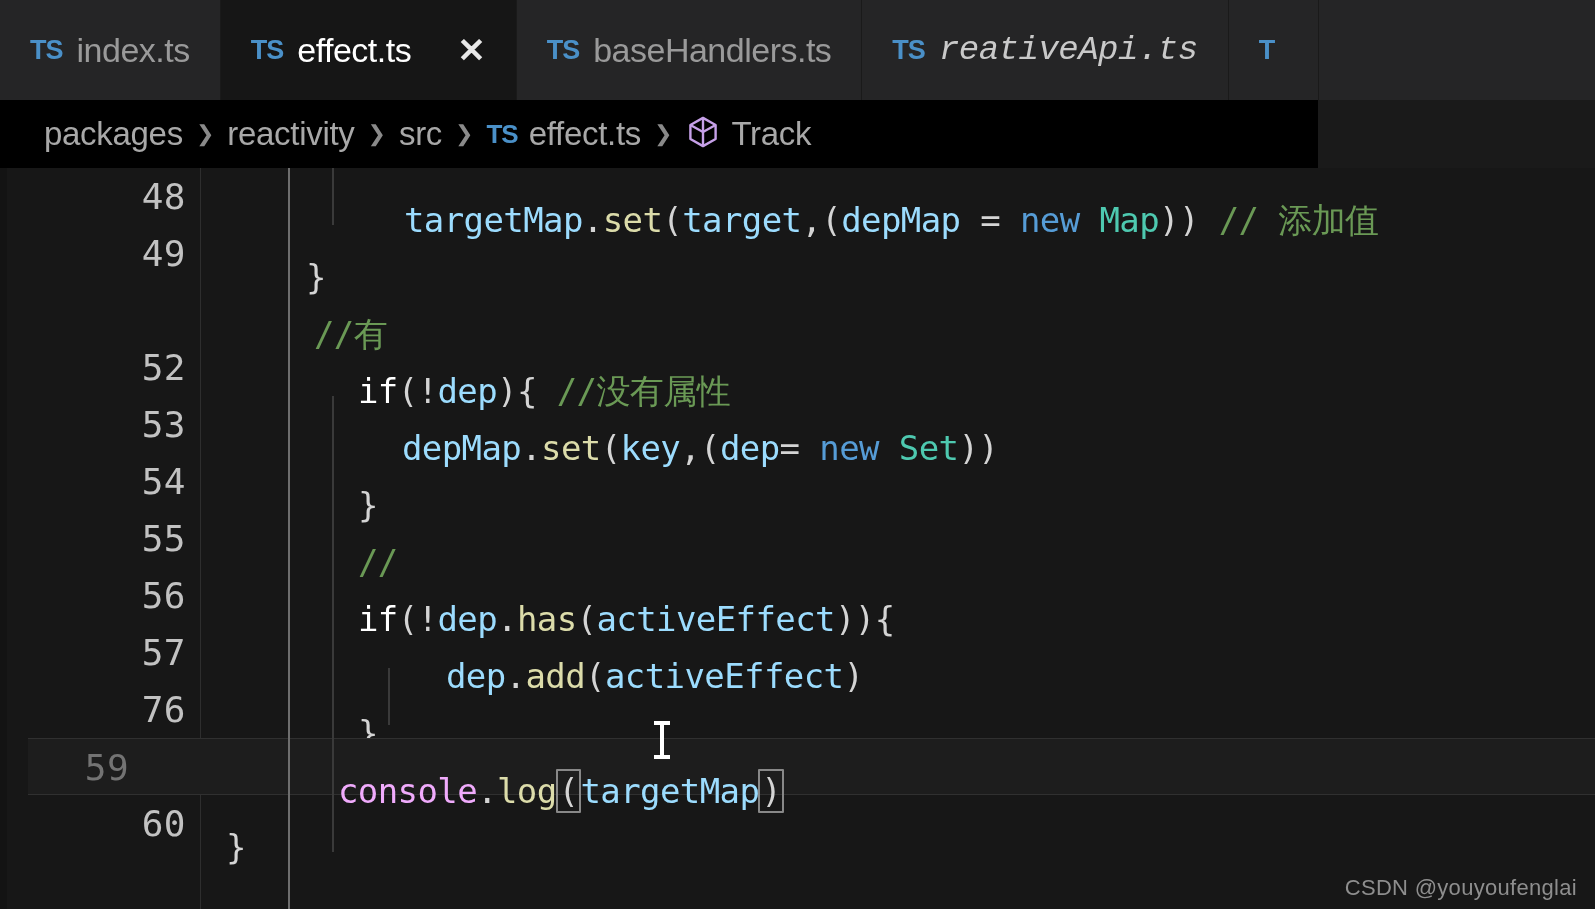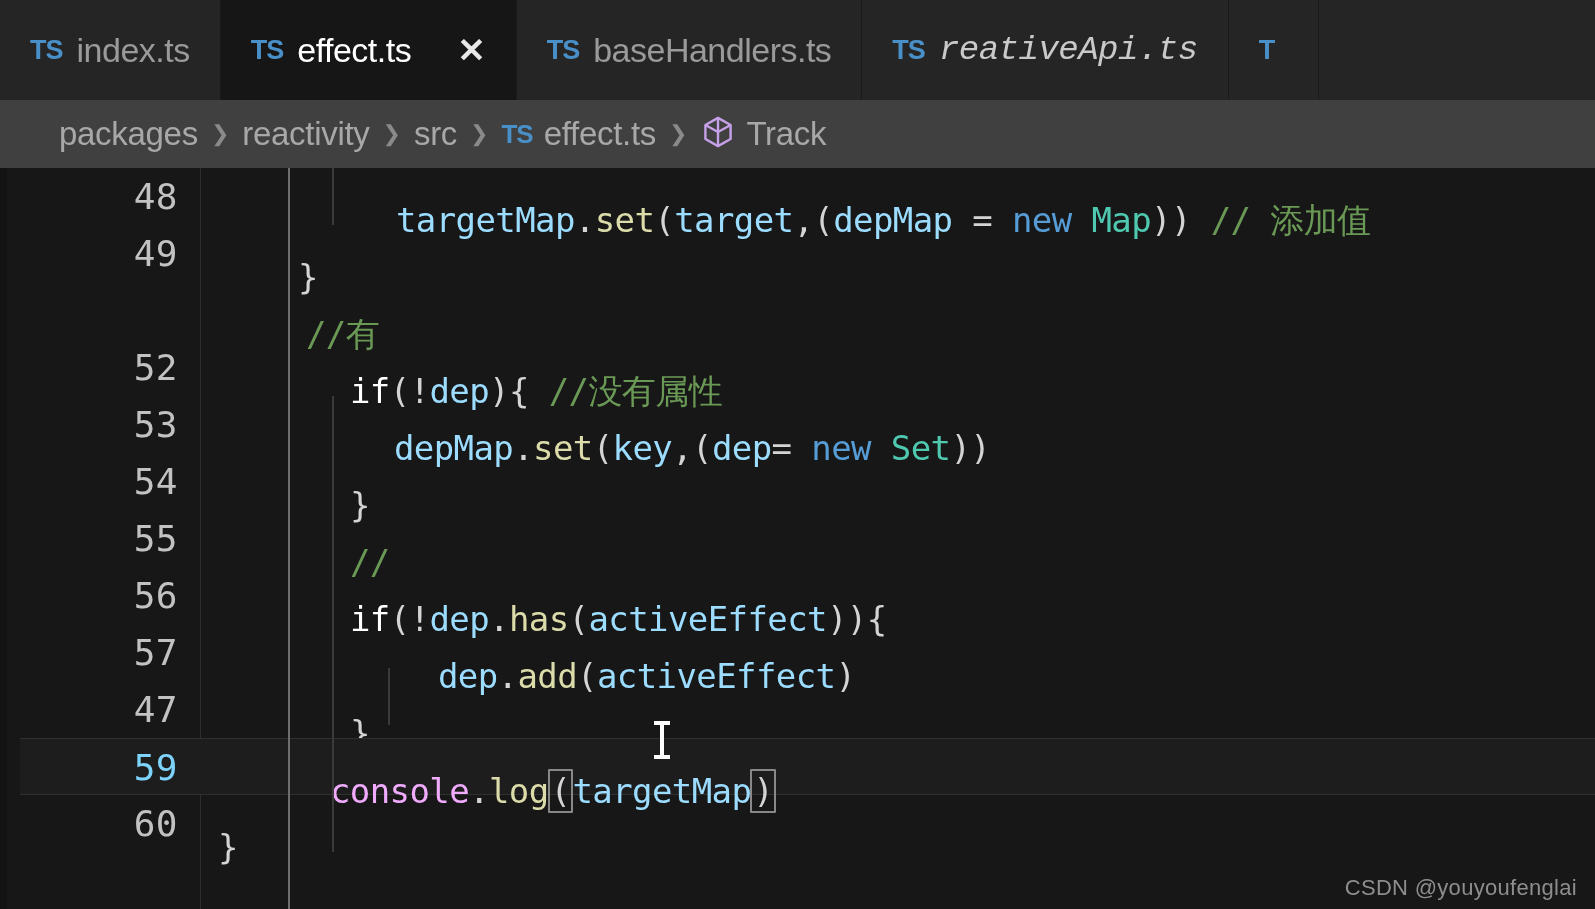--- a/index.html
+++ b/index.html
@@ -73,26 +73,26 @@
     font-family: "Liberation Sans", sans-serif;
     font-size: 34px;
     font-weight: bold;
     line-height: 1;
   }
 
   
   .breadcrumb {
     position: absolute;
     left: 0; top: 100px;
-    width: 1595px;
+    width: 1318px;
     height: 68px;
-    background: #404040;
+    background: #000000;
     display: flex;
     align-items: center;
-    padding-left: 59px;
+    padding-left: 44px;
     white-space: nowrap;
     overflow: hidden;
   }
   .bc-item {
     font-family: "Liberation Sans", sans-serif;
     font-size: 33px;
     color: #a8a8a8;
     letter-spacing: -0.3px;
   }
   .bc-sep {
@@ -136,21 +136,21 @@
   .gutter-line {
     position: absolute;
     left: 200px; top: 0;
     width: 1px;
     height: 741px;
     background: #2e2e2e;
   }
 
   .code-rows {
     position: absolute;
-    left: 0; top: 0;
+    left: 8px; top: 0;
     width: 1579px;
     height: 741px;
     padding-left: 20px;
   }
 
   .row {
     position: relative;
     height: 57px;
     width: 1595px;
   }
@@ -165,21 +165,21 @@
     left: 0; top: 0;
     width: 158px;
     height: 57px;
     line-height: 57px;
     text-align: right;
     font-family: "DejaVu Sans Mono", monospace;
     font-size: 36px;
     color: #c2c2c2;
     letter-spacing: 0.5px;
   }
-  .row.current .lineno { color: #7dd3fc; }
+  .row.current .lineno { color: #737373; text-align: center; }
 
   .codetext {
     position: absolute;
     left: 218px; top: 0;
     height: 57px;
     line-height: 57px;
     font-family: "DejaVu Sans Mono", monospace;
     font-size: 34px;
     white-space: pre;
     letter-spacing: -0.6px;
@@ -341,21 +341,21 @@
         </div>
         <div class="row">
           <div class="lineno">56</div>
           <div class="codetext" style="left: 330px;"><span class="t-ctrl">if</span><span class="t-punct">(!</span><span class="t-var">dep</span><span class="t-punct">.</span><span class="t-fn">has</span><span class="t-punct">(</span><span class="t-var">activeEffect</span><span class="t-punct">)){</span></div>
         </div>
         <div class="row">
           <div class="lineno">57</div>
           <div class="codetext" style="left: 418px; text-align: right;"><span class="t-var">dep</span><span class="t-punct">.</span><span class="t-fn">add</span><span class="t-punct">(</span><span class="t-var">activeEffect</span><span class="t-punct">)</span></div>
         </div>
         <div class="row">
-          <div class="lineno">47</div>
+          <div class="lineno">76</div>
           <div class="codetext" style="left: 330px;"><span class="t-punct">}</span></div>
         </div>
         <div class="row current">
           <div class="lineno">59</div>
           <div class="codetext" style="left: 310px;"><span class="t-obj">console</span><span class="t-punct">.</span><span class="t-fn">log</span><span class="t-punct bracket-hl">(</span><span class="t-var">targetMap</span><span class="t-punct bracket-hl">)</span></div>
         </div>
         <div class="row">
           <div class="lineno">60</div>
           <div class="codetext" style="left: 198px;"><span class="t-punct">}</span></div>
         </div>

